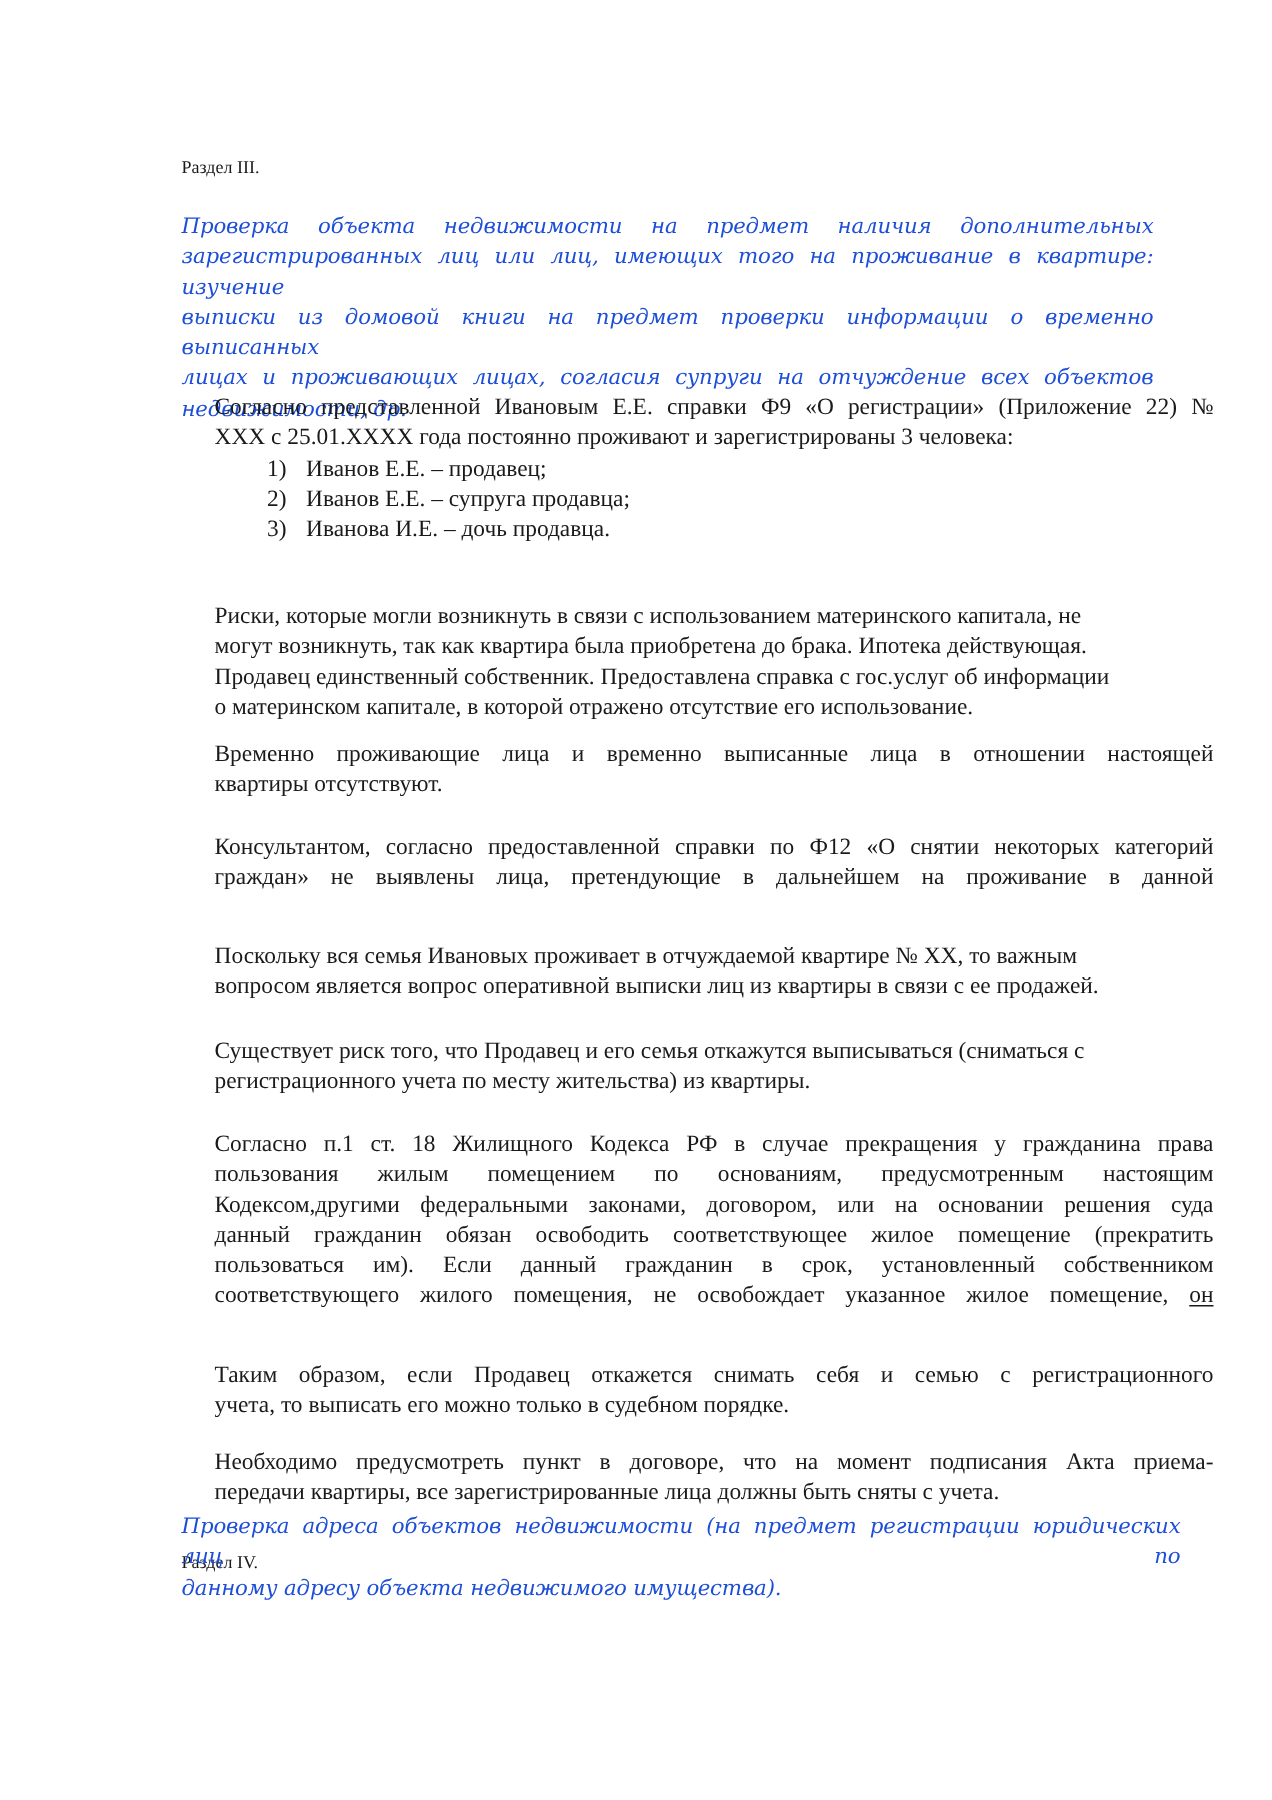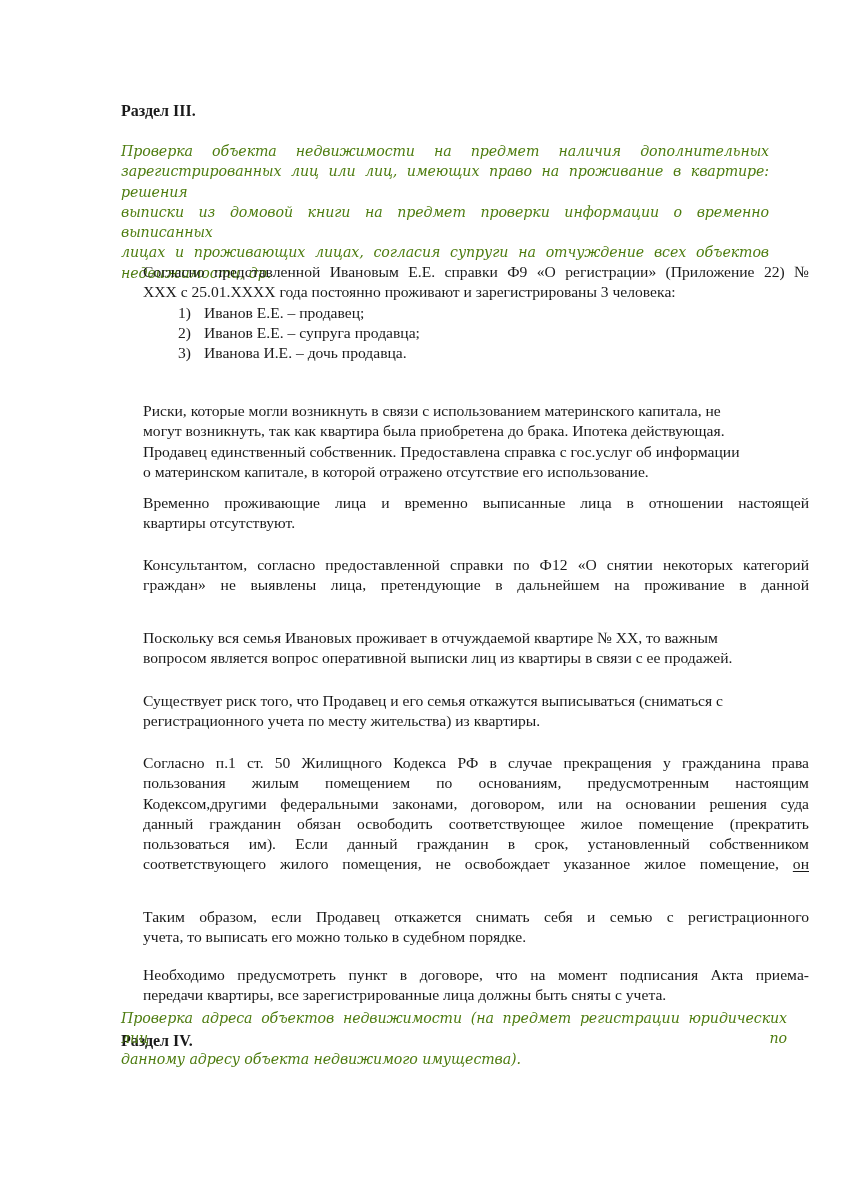--- a/index.html
+++ b/index.html
@@ -2,39 +2,39 @@
 <html><head>
 <meta charset="utf-8">
 <style>
   html, body { margin: 0; padding: 0; }
   body {
     width: 848px; height: 1200px; background: #ffffff; position: relative; overflow: hidden;
     font-family: "Liberation Serif", serif; color: #1a1a1a;
   }
   .page { position: absolute; left: 121px; top: 0; width: 666px; }
   .blk { position: absolute; left: 0; width: 666px; font-size: 15.6px; line-height: 20.3px; }
-  .h { font-weight: bold; font-size: 16px; }
-  .it { font-style: italic; text-align: justify; text-align-last: left; width: 648px; font-family: "DejaVu Serif", serif; font-size: 14.2px; letter-spacing: -0.1px; color: #4d7c0f; }
+  .h { font-weight: normal; font-size: 12px; }
+  .it { font-style: italic; text-align: justify; text-align-last: left; width: 648px; font-family: "DejaVu Serif", serif; font-size: 14.2px; letter-spacing: -0.1px; color: #1d4ed8; }
   .p { text-align: justify; text-align-last: left; margin-left: 22px; }
   .line { display: block; }
   .jl { text-align: justify; text-align-last: justify; display: block; }
   .li { position: relative; padding-left: 61px; display: block; }
   .li .num { position: absolute; left: 35px; }
   u { text-underline-offset: 2px; }
 </style>
 </head>
 <body>
 
 <div class="page">
 
   <div class="blk h" style="top:101px">Раздел III.</div>
 
   <div class="blk it" style="top:141px">
     <span class="jl">Проверка объекта недвижимости на предмет наличия дополнительных</span>
-    <span class="jl">зарегистрированных лиц или лиц, имеющих право на проживание в квартире: решения</span>
+    <span class="jl">зарегистрированных лиц или лиц, имеющих того на проживание в квартире: изучение</span>
     <span class="jl">выписки из домовой книги на предмет проверки информации о временно выписанных</span>
     <span class="jl">лицах и проживающих лицах, согласия супруги на отчуждение всех объектов</span>
     <span class="line">недвижимости, др.</span>
   </div>
 
   <div class="blk p" style="top:262px">
     <span class="jl">Согласно представленной Ивановым Е.Е. справки Ф9 «О регистрации» (Приложение 22) №</span>
     <span class="line">ХХХ с 25.01.ХХХХ года постоянно проживают и зарегистрированы 3 человека:</span>
     <span class="li"><span class="num">1)</span><span>Иванов Е.Е. – продавец;</span></span>
     <span class="li"><span class="num">2)</span><span>Иванов Е.Е. – супруга продавца;</span></span>
@@ -62,21 +62,21 @@
     <span class="line">Поскольку вся семья Ивановых проживает в отчуждаемой квартире №  ХХ, то важным</span>
     <span class="line">вопросом является вопрос оперативной выписки лиц из квартиры в связи с ее продажей.</span>
   </div>
 
   <div class="blk p" style="top:691px">
     <span class="line">Существует риск того, что Продавец и его семья откажутся выписываться (сниматься с</span>
     <span class="line">регистрационного учета по месту жительства) из квартиры.</span>
   </div>
 
   <div class="blk p" style="top:753px">
-    <span class="jl">Согласно п.1 ст. 50 Жилищного Кодекса РФ в случае прекращения у гражданина права</span>
+    <span class="jl">Согласно п.1 ст. 18 Жилищного Кодекса РФ в случае прекращения у гражданина права</span>
     <span class="jl">пользования жилым помещением по основаниям, предусмотренным настоящим</span>
     <span class="jl">Кодексом,другими федеральными законами, договором, или на основании решения суда</span>
     <span class="jl">данный гражданин обязан освободить соответствующее жилое помещение (прекратить</span>
     <span class="jl">пользоваться им).  Если данный гражданин в срок, установленный собственником</span>
     <span class="jl"><span>соответствующего жилого помещения, не освобождает указанное жилое помещение,</span> <u>он</u></span>
   </div>
 
   <div class="blk p" style="top:907px">
     <span class="jl">Таким образом, если Продавец откажется снимать себя и семью с регистрационного</span>
     <span class="line">учета,  то выписать его можно только в судебном порядке.</span>

